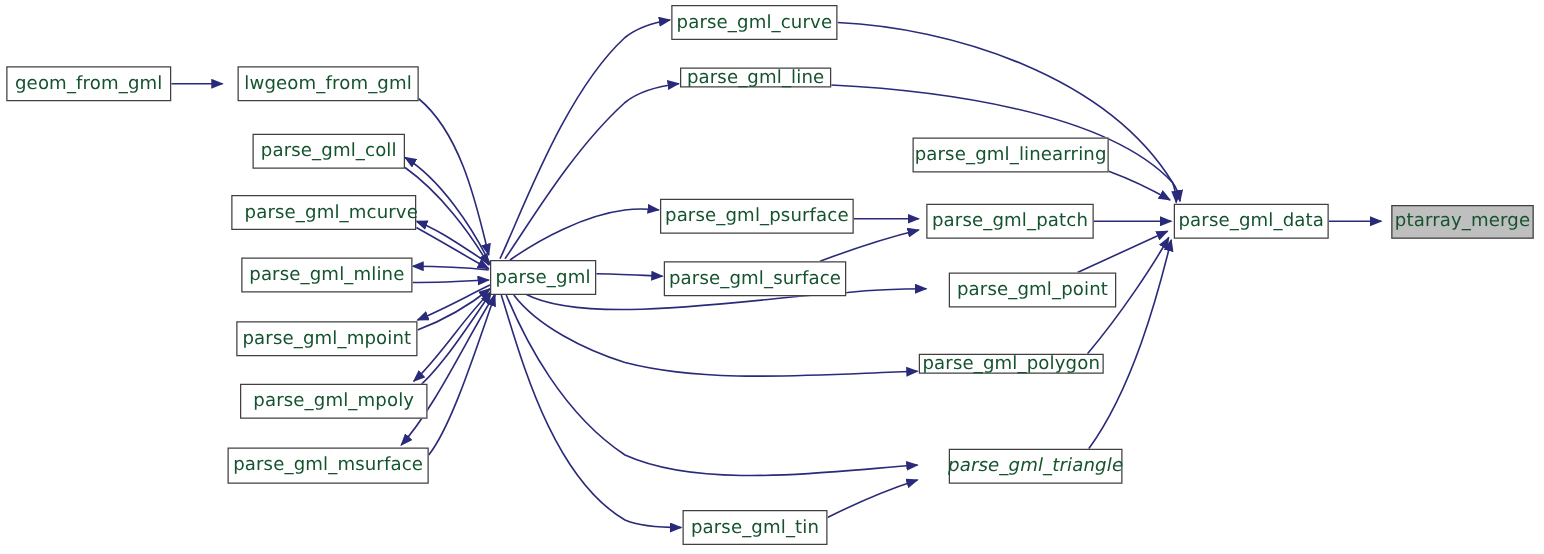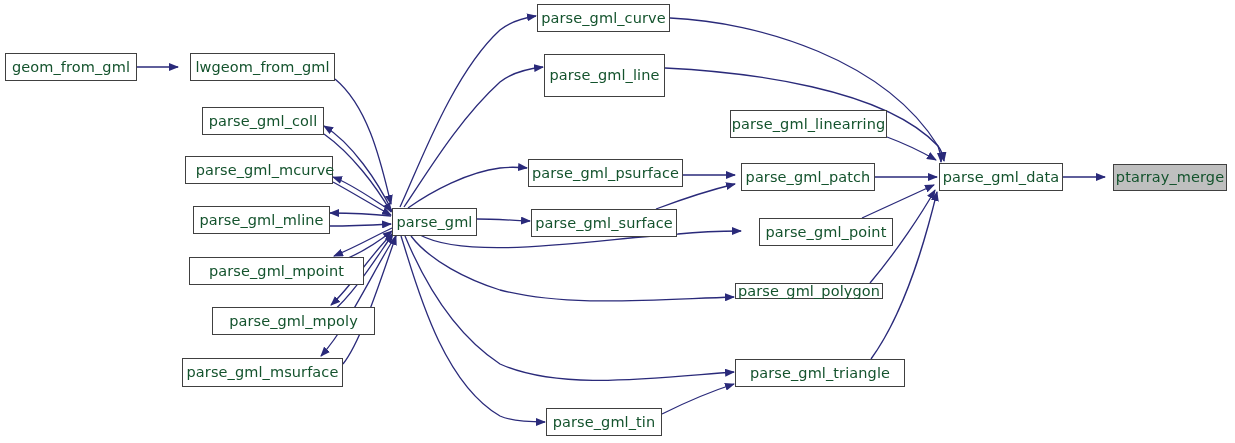--- a/index.html
+++ b/index.html
@@ -98,57 +98,57 @@
       </div>
       <div class="node" style="left: 202px; top: 107px; width: 122px; height: 28px;">
         <span class="node-label">parse_gml_coll</span>
       </div>
       <div class="node" style="left: 185px; top: 156px; width: 148px; height: 28px; padding-left: 12px;">
         <span class="node-label">parse_gml_mcurve</span>
       </div>
       <div class="node" style="left: 193px; top: 206px; width: 137px; height: 28px;">
         <span class="node-label">parse_gml_mline</span>
       </div>
-      <div class="node" style="left: 189px; top: 257px; width: 175px; height: 28px; text-align: right;">
+      <div class="node" style="left: 189px; top: 257px; width: 145px; height: 28px; text-align: right;">
         <span class="node-label">parse_gml_mpoint</span>
       </div>
-      <div class="node" style="left: 192px; top: 307px; width: 163px; height: 28px; margin-left: 20px;">
+      <div class="node" style="left: 192px; top: 307px; width: 150px; height: 28px;">
         <span class="node-label">parse_gml_mpoly</span>
       </div>
       <div class="node" style="left: 182px; top: 358px; width: 161px; height: 29px;">
         <span class="node-label">parse_gml_msurface</span>
       </div>
       <div class="node" style="left: 392px; top: 208px; width: 85px; height: 28px;">
         <span class="node-label">parse_gml</span>
       </div>
       <div class="node" style="left: 537px; top: 4px; width: 133px; height: 28px;">
         <span class="node-label">parse_gml_curve</span>
       </div>
-      <div class="node" style="left: 544px; top: 54px; width: 121px; height: 43px;">
+      <div class="node" style="left: 544px; top: 54px; width: 121px; height: 16px;">
         <span class="node-label">parse_gml_line</span>
       </div>
       <div class="node" style="left: 730px; top: 110px; width: 157px; height: 28px;">
         <span class="node-label">parse_gml_linearring</span>
       </div>
       <div class="node" style="left: 528px; top: 159px; width: 155px; height: 28px;">
         <span class="node-label">parse_gml_psurface</span>
       </div>
       <div class="node" style="left: 741px; top: 163px; width: 134px; height: 28px;">
         <span class="node-label">parse_gml_patch</span>
       </div>
       <div class="node" style="left: 531px; top: 209px; width: 146px; height: 28px;">
         <span class="node-label">parse_gml_surface</span>
       </div>
       <div class="node" style="left: 742px; top: 218px; width: 134px; height: 28px; margin-left: 17px;">
         <span class="node-label">parse_gml_point</span>
       </div>
       <div class="node" style="left: 735px; top: 283px; width: 148px; height: 16px;">
         <span class="node-label">parse_gml_polygon</span>
       </div>
-      <div class="node" style="left: 735px; top: 359px; width: 170px; height: 28px;">
+      <div class="node" style="left: 759px; top: 359px; width: 139px; height: 28px; font-style: italic;">
         <span class="node-label">parse_gml_triangle</span>
       </div>
       <div class="node" style="left: 546px; top: 408px; width: 116px; height: 28px;">
         <span class="node-label">parse_gml_tin</span>
       </div>
       <div class="node" style="left: 939px; top: 163px; width: 124px; height: 28px;">
         <span class="node-label">parse_gml_data</span>
       </div>
       <div class="node highlight" style="left: 1113px; top: 164px; width: 114px; height: 27px;">
         <span class="node-label">ptarray_merge</span>

